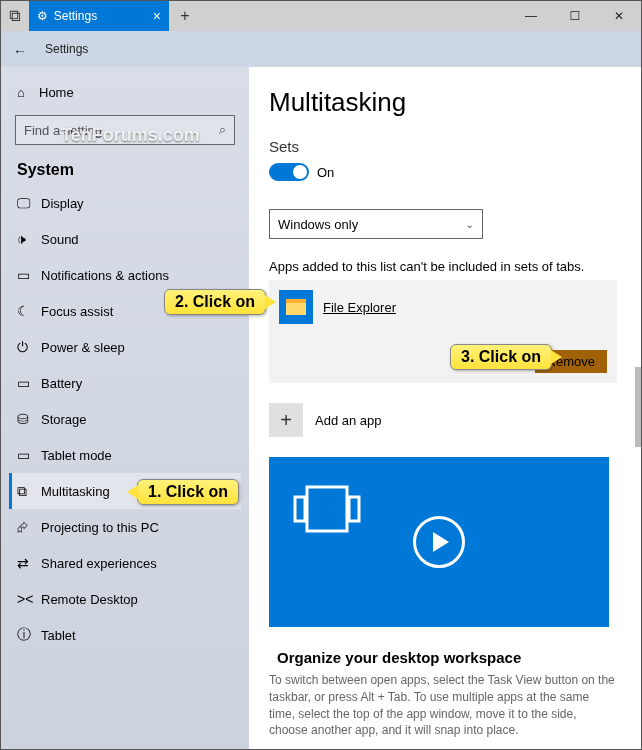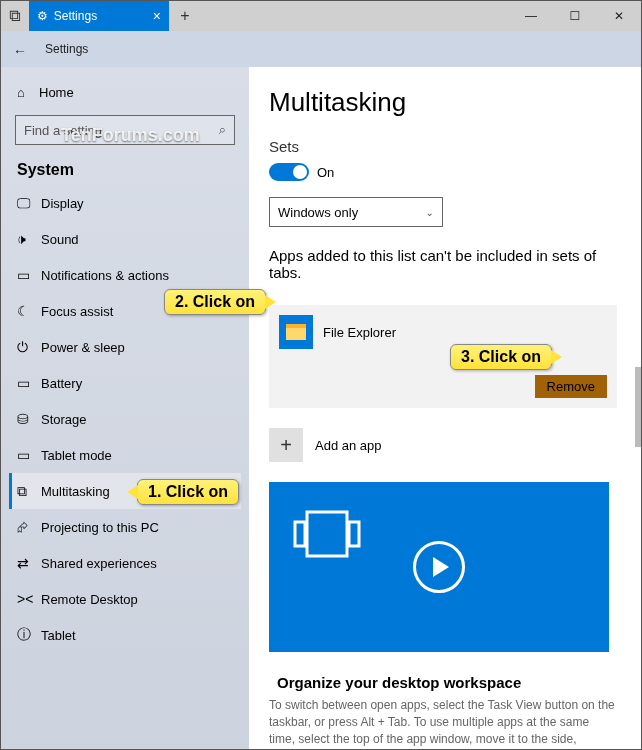--- a/index.html
+++ b/index.html
@@ -33,28 +33,28 @@
   .cat-title { font-weight: 600; font-size: 16px; padding: 6px 8px 6px 8px; }
   .nav-item { display: flex; align-items: center; height: 36px; padding-left: 8px; font-size: 13px; color: #000; }
   .nav-item.selected { background: rgba(255,255,255,0.35); border-left: 3px solid #0078d7; padding-left: 5px; }
   .nav-item .icon { width: 24px; font-size: 14px; display:flex; }
   .watermark { position: absolute; top: 58px; left: 60px; color: rgba(255,255,255,0.85); font-weight: 700; font-size: 18px; text-shadow: 0 1px 2px rgba(0,0,0,0.5); pointer-events: none; }
 
   
   h1 { font-weight: 400; font-size: 26px; margin-bottom: 20px; }
   .sub { font-size: 15px; color: #333; margin-bottom: 8px; }
   .label { font-size: 13px; color: #222; margin-bottom: 6px; }
-  .toggle-row { display: flex; align-items: center; margin-bottom: 16px; }
+  .toggle-row { display: flex; align-items: center; margin-bottom: 28px; }
   .toggle { width: 40px; height: 18px; background: #0078d7; border-radius: 9px; position: relative; margin-right: 8px; }
   .toggle::after { content:""; position:absolute; right:2px; top:2px; width:14px; height:14px; background:#fff; border-radius:50%; }
-  .dropdown { border: 1px solid #666; width: 174px; height: 30px; display: flex; align-items: center; padding: 0 8px; font-size: 13px; margin-bottom: 20px; }
+  .dropdown { border: 1px solid #666; width: 214px; height: 30px; display: flex; align-items: center; padding: 0 8px; font-size: 13px; margin-bottom: 20px; }
   .dropdown .chev { margin-left: auto; font-size: 10px; color:#555; }
-  .note { font-size: 15px; margin-bottom: 24px; }
+  .note { font-size: 13px; margin-bottom: 6px; }
   .app-card { background: #f2f2f2; padding: 10px; margin-bottom: 20px; }
-  .app-row { display: flex; align-items: center; }
+  .app-row { display: flex; align-items: center; text-decoration: underline; }
   .app-icon { width: 34px; height: 34px; background:#0078d7; display:flex; align-items:center; justify-content:center; margin-right:10px; }
   .app-icon-inner { width:20px; height:16px; background:#ffd86b; border-top:4px solid #ffb02e; }
   .app-actions { display:flex; justify-content:flex-end; margin-top:26px; }
   .remove-btn { background:#a16207; border:none; padding:4px 12px; font-size:13px; }
   .add-row { display:flex; align-items:center; margin-bottom: 20px; }
   .add-btn { width:34px; height:34px; background:#e0e0e0; display:flex; align-items:center; justify-content:center; font-size:20px; color:#333; margin-right:12px; }
   .video-box { width: 340px; height: 170px; background:#0078d7; position:relative; margin-bottom:22px; }
   .video-deco { position:absolute; left:24px; top:22px; }
   .play-circle { position:absolute; left:50%; top:50%; transform:translate(-50%,-50%); width:52px; height:52px; border:3px solid #fff; border-radius:50%; display:flex; align-items:center; justify-content:center; }
   .play-tri { width:0; height:0; border-left:16px solid #fff; border-top:10px solid transparent; border-bottom:10px solid transparent; margin-left:4px; }

